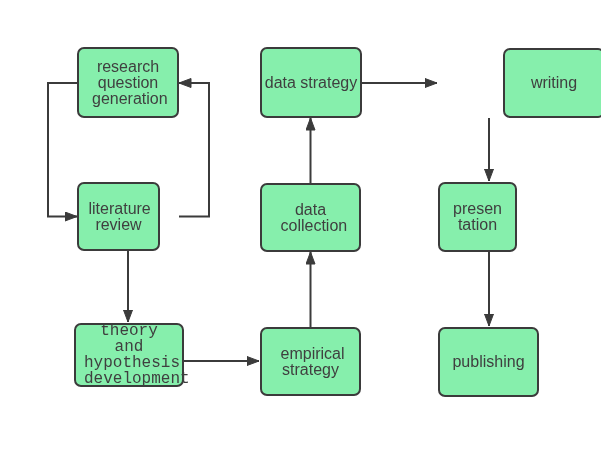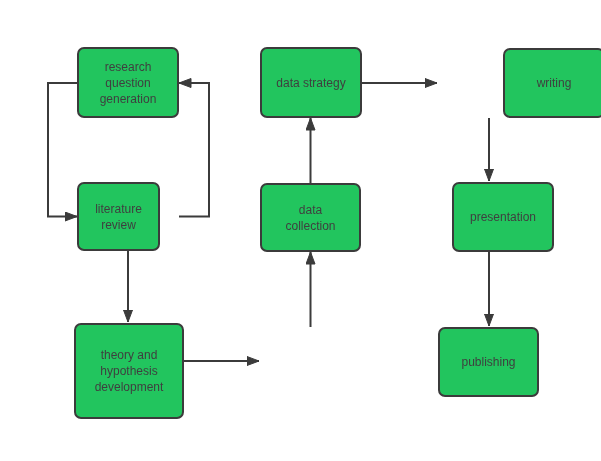--- a/index.html
+++ b/index.html
@@ -19,48 +19,48 @@
     position:absolute;left:0;top:0;width:601px;height:461px;
   }
   .edges polyline{
     fill:none;
     stroke:var(--line);
     stroke-width:2;
   }
   .node{
     position:absolute;
     box-sizing:border-box;
-    background:#22c55e;
+    background:#86efac;
     border:2px solid var(--line);
     border-radius:7px;
     display:flex;
     align-items:center;
     justify-content:center;
     text-align:center;
     color:var(--text);
-    font-size:12px;
+    font-size:16px;
     line-height:16px;
     padding:0 12px;
   }
   .node span{display:inline-block;}
   .nowrap span{white-space:nowrap;}
   .w60 span{width:60px;}
   .w72 span{width:72px;}
   .w90 span{width:90px;}
   .w70break span{width:70px;overflow-wrap:anywhere;}
 
   
   #n-rqg        {left:77px; top:47px;  width:102px;height:71px;}
   #n-litreview  {left:77px; top:182px; width:83px;height:69px;}
-  #n-theory     {left:74px; top:323px; width:110px;height:96px;}
+  #n-theory     {left:74px; top:323px; width:110px;height:64px;font-family:Liberation Mono, monospace;}
   #n-analysis   {left:260px;top:47px;  width:102px;height:71px;}
   #n-collection {left:260px;top:183px; width:101px;height:69px;text-align:center;}
   #n-empirical  {left:260px;top:327px; width:101px;height:69px;}
   #n-writing    {left:458px;top:48px;  width:102px;height:70px;margin-left:45px;}
-  #n-present    {left:452px;top:182px; width:102px;height:70px;}
+  #n-present    {left:438px;top:182px; width:79px;height:70px;}
   #n-publish    {left:438px;top:327px; width:101px;height:70px;align-items:center;}
 </style>
 </head>
 <body>
 
 <div class="canvas">
 
   <svg class="edges" viewBox="0 0 601 461" xmlns="http://www.w3.org/2000/svg">
     <defs>
       <marker id="ah" markerUnits="userSpaceOnUse" markerWidth="14" markerHeight="11" refX="12.5" refY="5" orient="auto">
@@ -91,20 +91,23 @@
   </div>
 
   <div class="node nowrap" id="n-analysis">
     <span>data strategy</span>
   </div>
 
   <div class="node w60" id="n-collection">
     <span>data collection</span>
   </div>
 
+  <div class="node w60" id="n-empirical">
+    <span>empirical strategy</span>
+  </div>
 
   <div class="node nowrap" id="n-writing">
     <span>writing</span>
   </div>
 
   <div class="node w70break" id="n-present">
     <span>presentation</span>
   </div>
 
   <div class="node nowrap" id="n-publish">

